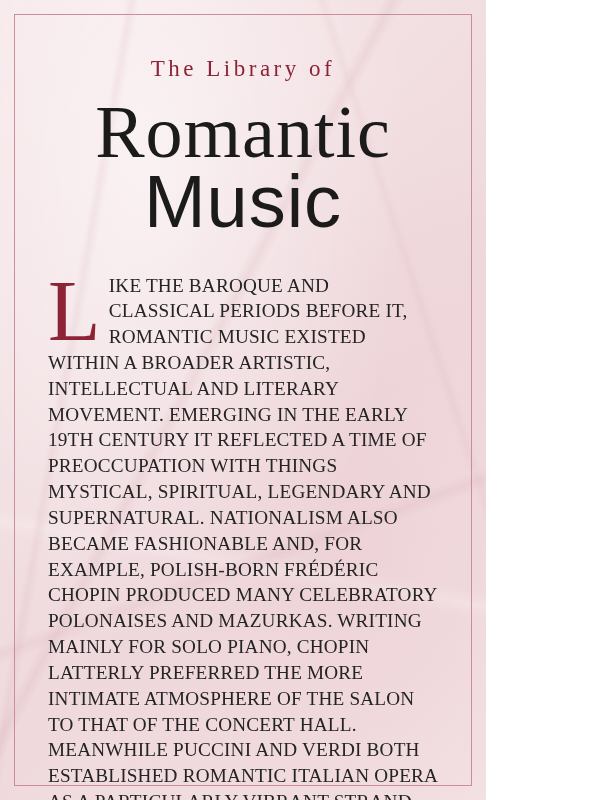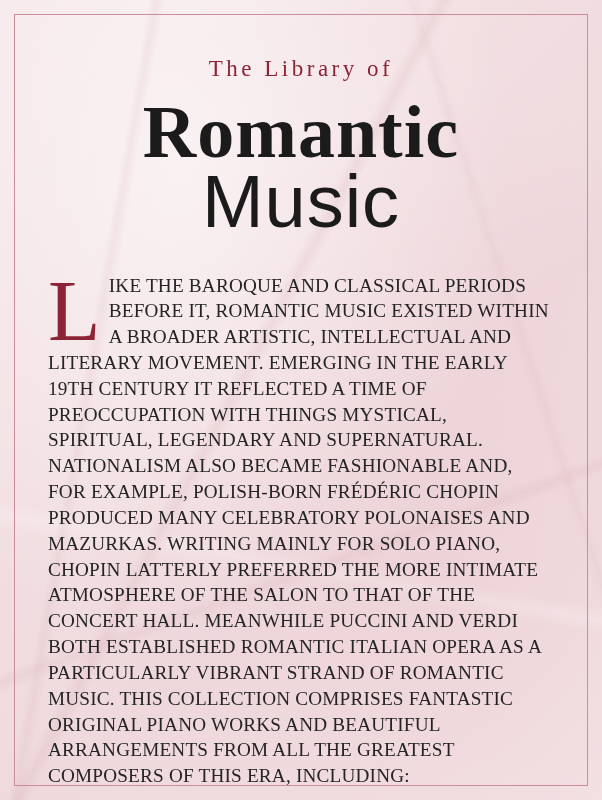--- a/index.html
+++ b/index.html
@@ -9,21 +9,21 @@
   }
   body {
     width: 602px;
     height: 800px;
     overflow: hidden;
     font-family: "Liberation Serif", serif;
   }
 
   .cover {
     position: relative;
-    width: 602px;
+    width: 486px;
     height: 800px;
     box-sizing: border-box;
     background:
       radial-gradient(ellipse at 30% 20%, rgba(255,255,255,0.55) 0%, rgba(255,255,255,0) 55%),
       radial-gradient(ellipse at 75% 70%, rgba(233,200,205,0.45) 0%, rgba(255,255,255,0) 60%),
       linear-gradient(135deg, #f6e6e8 0%, #f2dfe2 35%, #efd9dd 60%, #f5e5e7 100%);
     padding: 14px;
   }
 
   
@@ -71,21 +71,21 @@
   }
 
   .title-main {
     text-align: center;
     color: #1b1b1b;
     font-family: "Liberation Serif", serif;
     font-size: 74px;
     line-height: 0.98;
     letter-spacing: 1px;
     margin-top: 14px;
-    font-weight: 700;
+    font-weight: 400;
   }
   .title-sub {
     text-align: center;
     color: #1b1b1b;
     font-family: Liberation Sans, sans-serif;
     font-size: 74px;
     line-height: 1.0;
     letter-spacing: 1px;
     margin-top: -4px;
     font-weight: 400;

